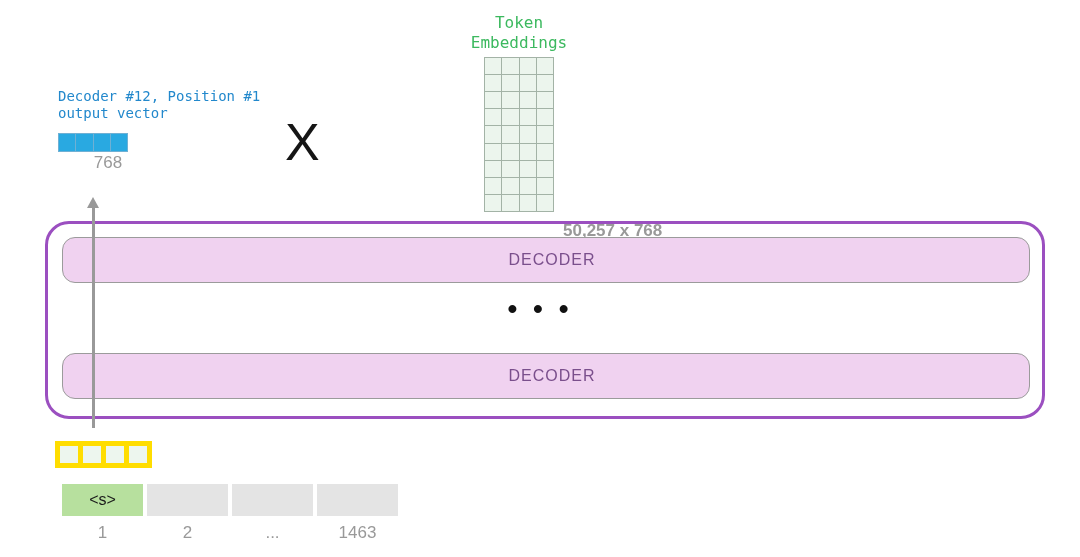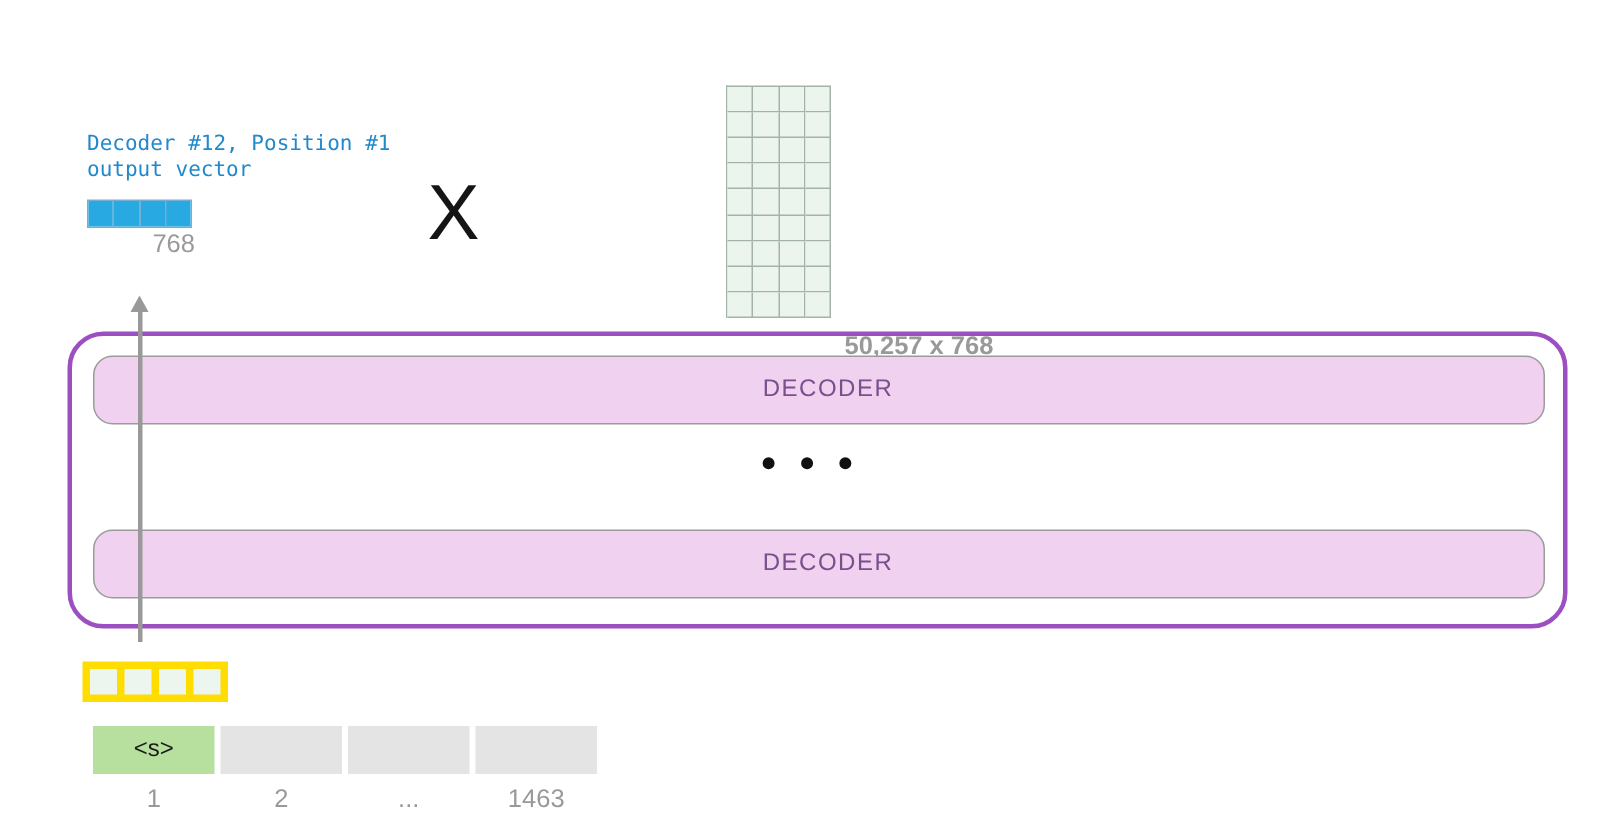--- a/index.html
+++ b/index.html
@@ -16,21 +16,21 @@
   .matrix-cell{background:var(--grid-fill);border-right:1px solid var(--grid-border);
     border-bottom:1px solid var(--grid-border);}
   .emb-dims{position:absolute;left:563px;top:196px;font-size:17px;font-weight:bold;color:var(--gray-label);margin-top:25px;}
 
   
   .out-label{position:absolute;left:58px;top:88px;font-size:14px;line-height:17px;color:var(--blue-text);}
   .out-vector{position:absolute;left:58px;top:133px;width:70px;height:19px;display:flex;
     border:1px solid var(--blue-cell-border);box-sizing:border-box;}
   .blue-cell{flex:1;background:var(--blue-cell);}
   .blue-cell + .blue-cell{border-left:1px solid var(--blue-cell-border);}
-  .out-dim{position:absolute;left:86px;top:153px;width:44px;text-align:right;font-size:17px;color:var(--gray-label);}
+  .out-dim{position:absolute;left:86px;top:153px;width:44px;text-align:center;font-size:17px;color:var(--gray-label);}
 
   
   .times{position:absolute;left:285px;top:116px;font-size:52px;line-height:1;color:#151515;}
 
   
   .decoder-box{position:absolute;left:45px;top:221px;width:994px;height:192px;
     border:3px solid var(--purple-border);border-radius:24px;background:transparent;}
   .decoder-bar{position:absolute;left:62px;width:968px;height:46px;background:var(--pink-fill);
     border:1px solid #9b9b9b;border-radius:13px;display:flex;align-items:center;justify-content:center;
     font-size:16px;letter-spacing:1px;color:var(--decoder-text);box-sizing:border-box;padding-left:12px;}
@@ -56,20 +56,22 @@
     justify-content:center;font-size:16px;color:#1a1a1a;}
   .token-cell.start{background:var(--token-start-fill);}
   .pos-row{position:absolute;left:62px;top:523px;width:336px;display:flex;gap:4px;}
   .pos-label{flex:1;text-align:center;font-size:17px;color:var(--gray-label);}
 </style>
 </head>
 <body>
 
 <div class="diagram">
 
+  <div class="emb-title mono pre">Token
+Embeddings</div>
   <div class="emb-matrix" style="grid-template-columns: repeat(4, 1fr); grid-template-rows: repeat(9, 1fr);">
       <div class="matrix-cell"></div>
       <div class="matrix-cell"></div>
       <div class="matrix-cell"></div>
       <div class="matrix-cell"></div>
       <div class="matrix-cell"></div>
       <div class="matrix-cell"></div>
       <div class="matrix-cell"></div>
       <div class="matrix-cell"></div>
       <div class="matrix-cell"></div>

